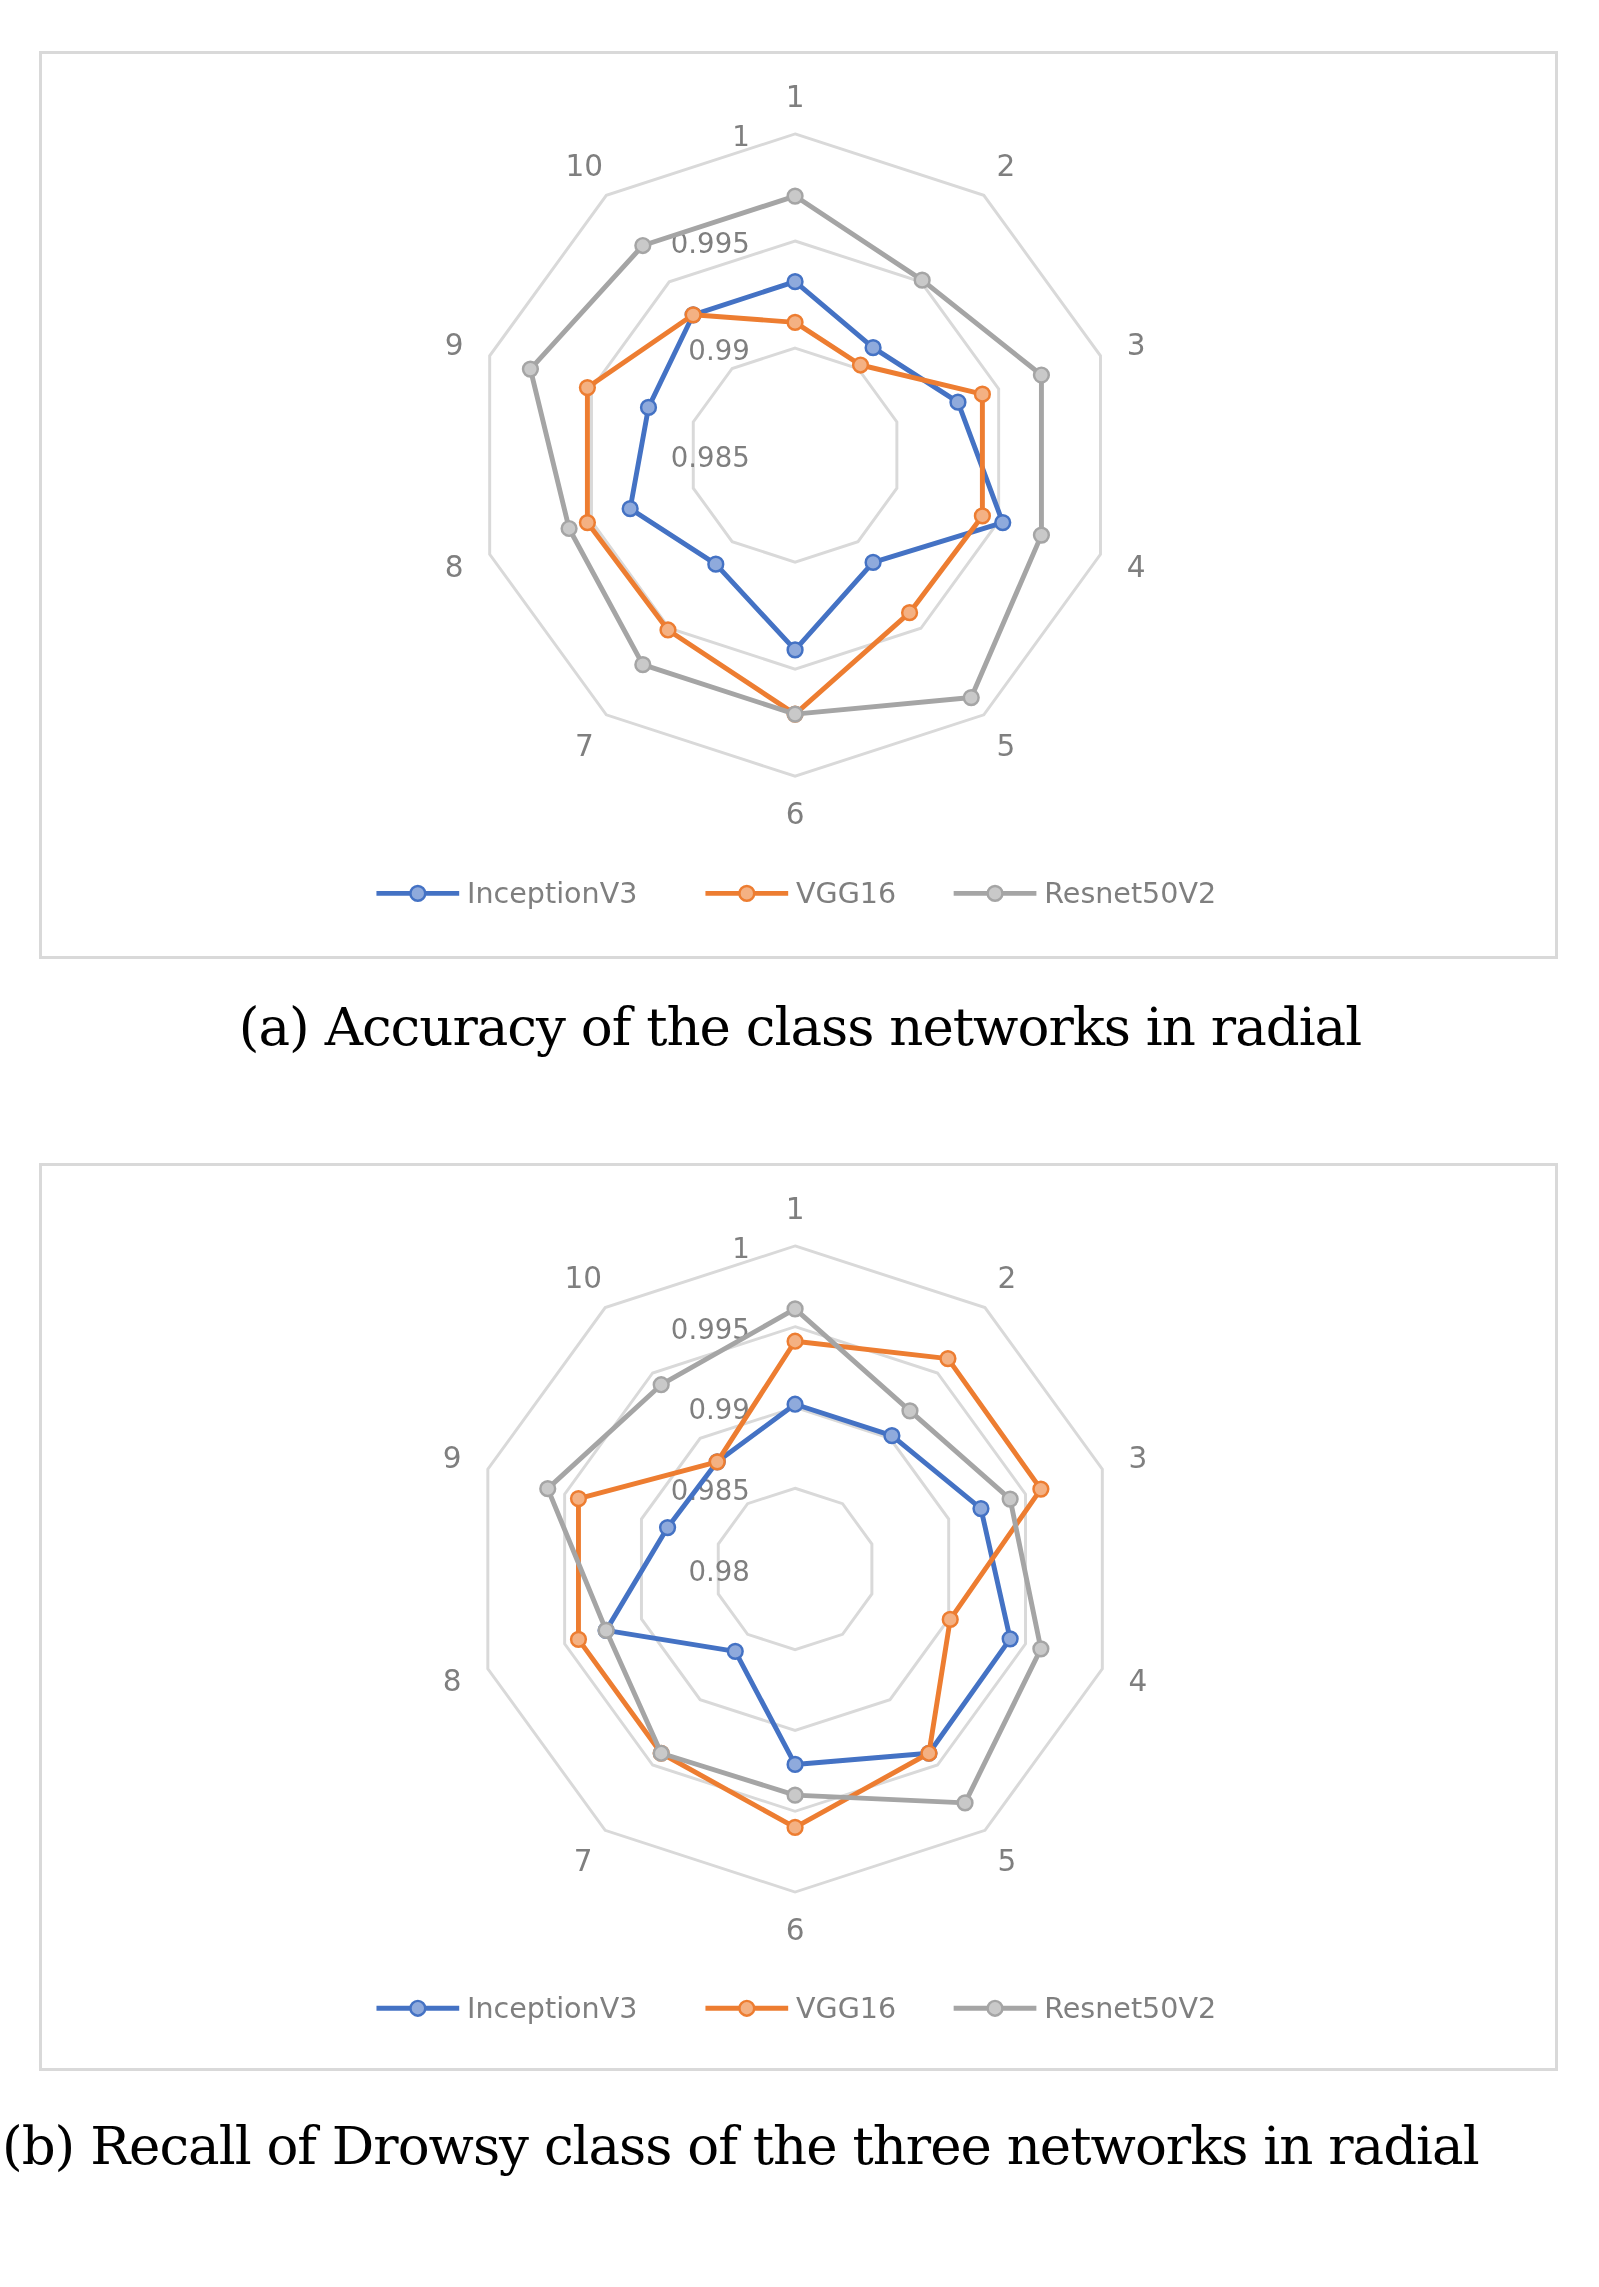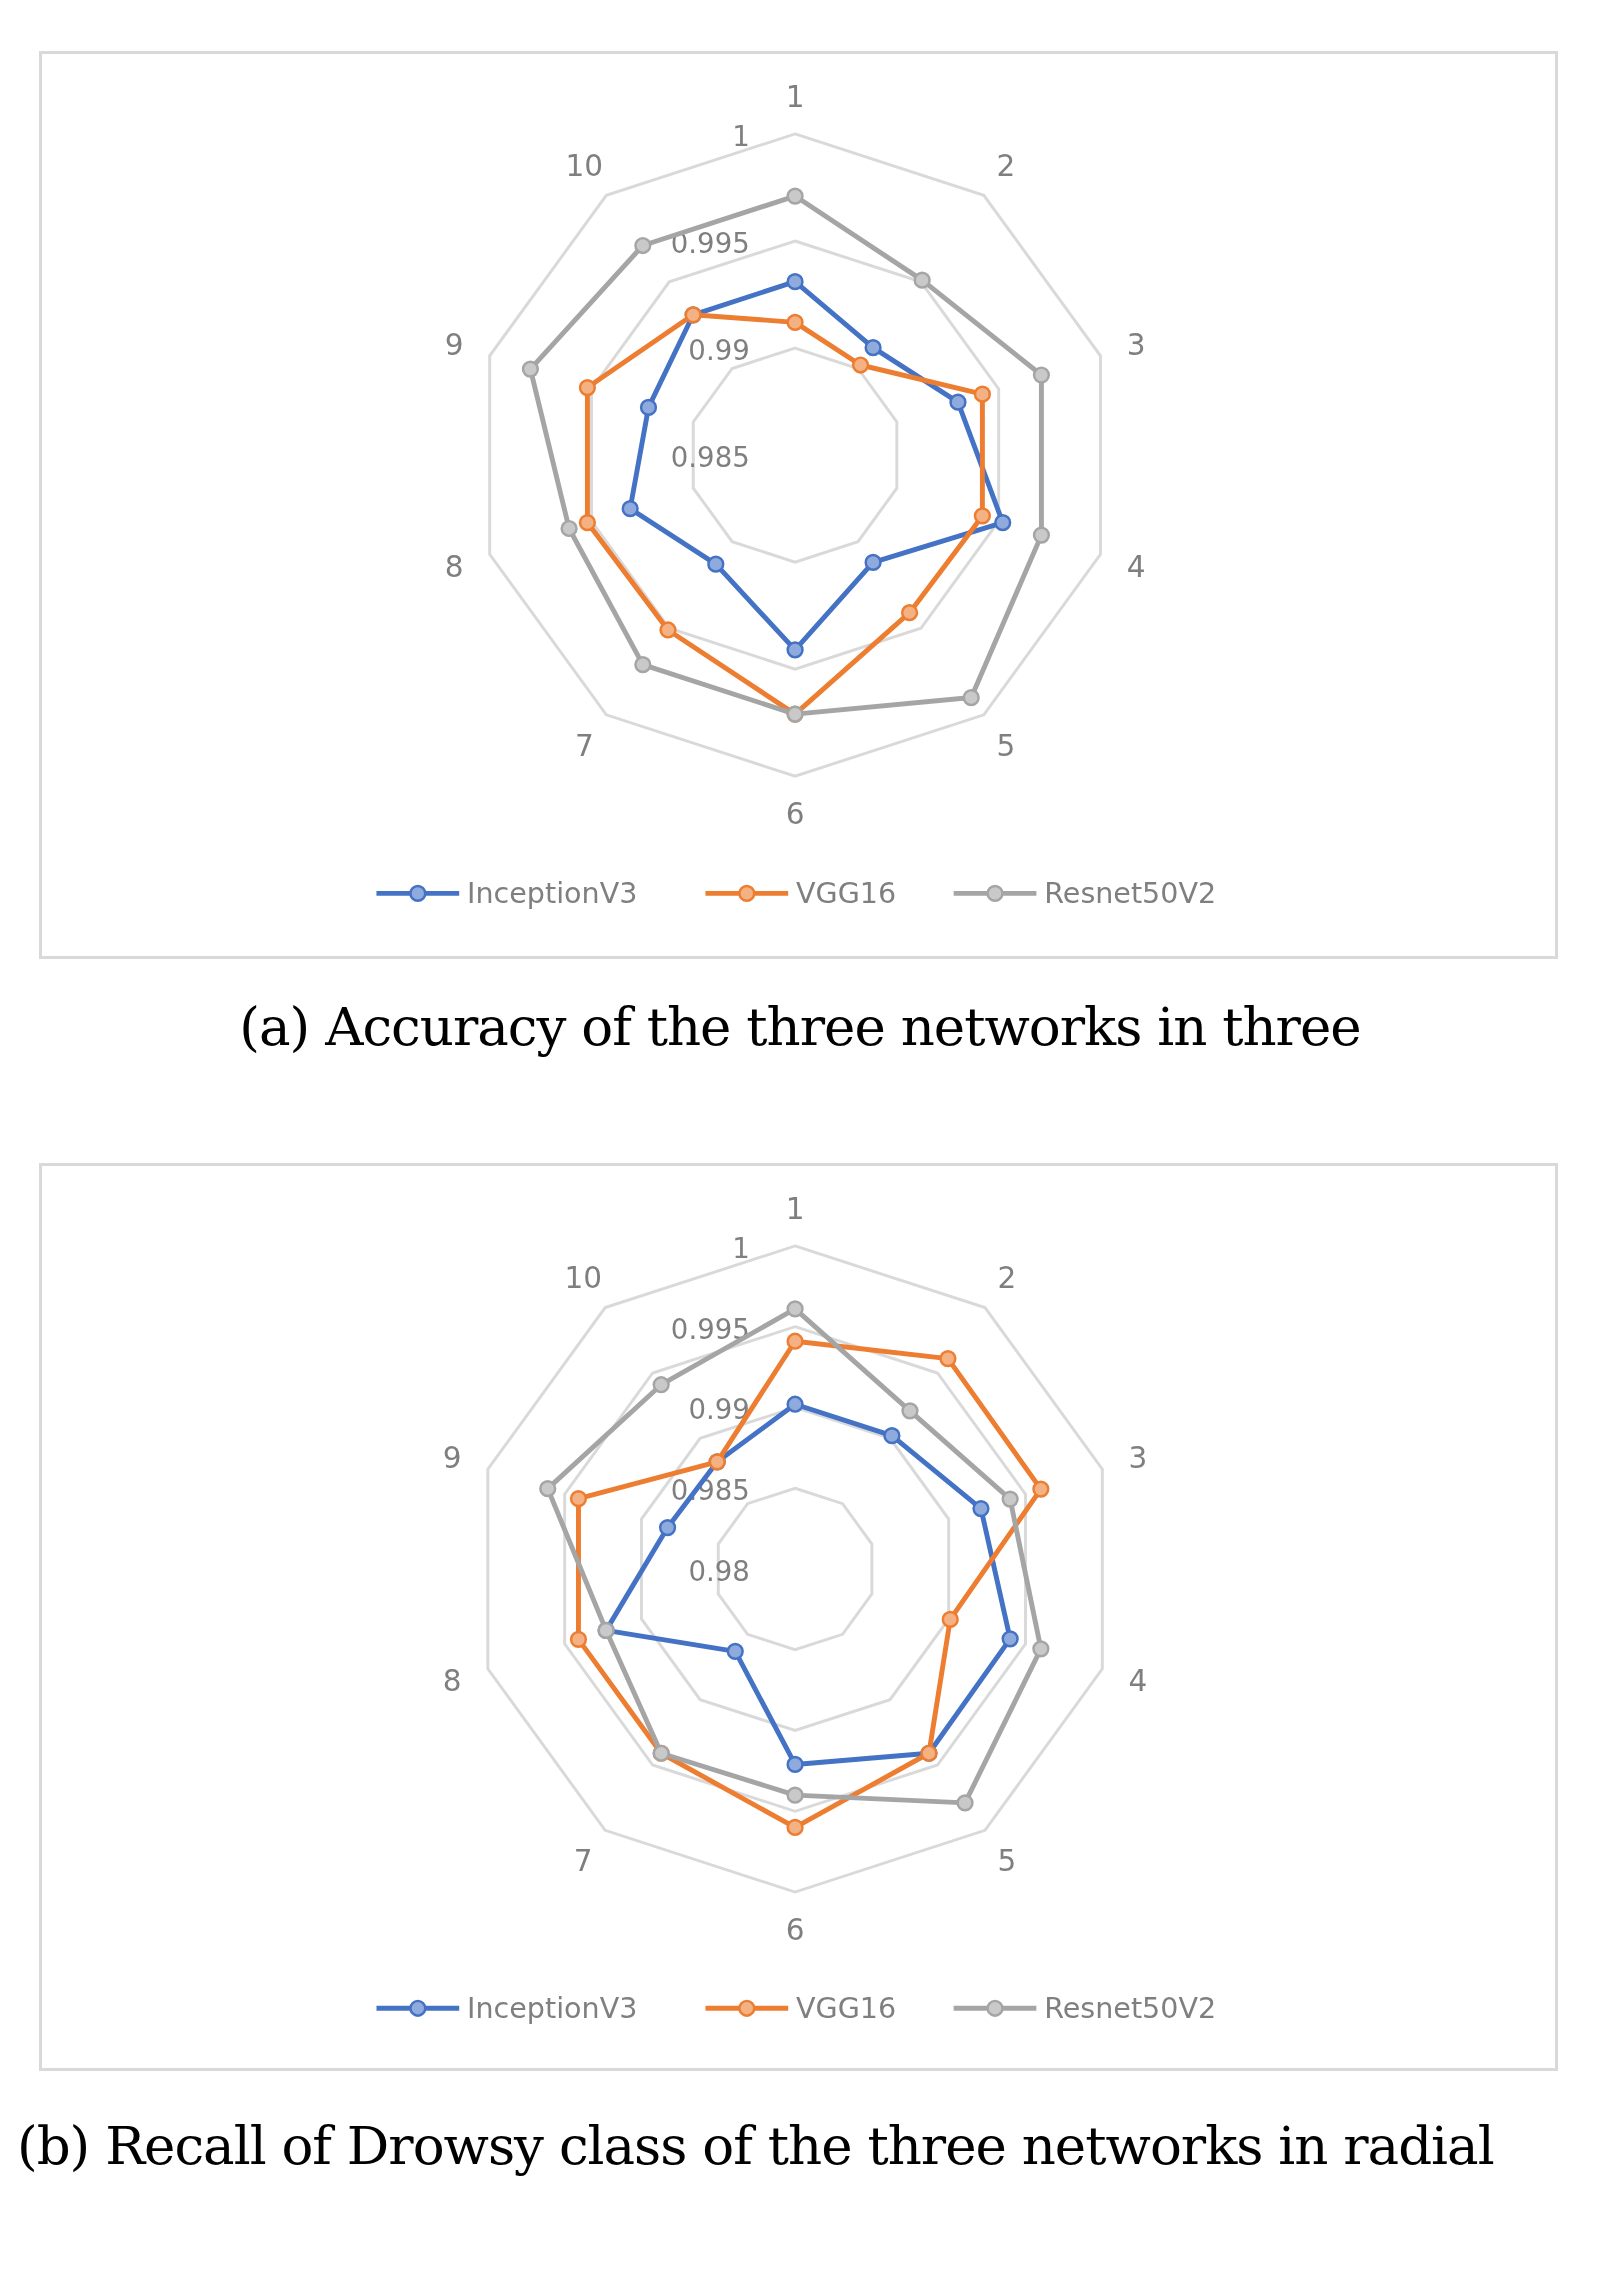--- a/index.html
+++ b/index.html
@@ -15,21 +15,21 @@
     font-family: "DejaVu Sans", sans-serif; fill: #7f7f7f;
   }
   .cat-label { font-size: 30px; }
   .val-label { font-size: 28px; }
   .legend-text { font-size: 29px; }
   .caption {
     position: absolute; font-family: "DejaVu Serif", "Liberation Serif", serif;
     color: #000; font-size: 53px; line-height: 79px;
   }
   #caption-a { top: 987px; left: 0; width: 1600px; text-align: center; letter-spacing: -1px; }
-  #caption-b { top: 2106px; left: 17px; width: 1547px; text-align: justify; text-align-last: left; letter-spacing: -1px; }
+  #caption-b { top: 2106px; left: 2px; width: 1547px; text-align: justify; text-align-last: left; letter-spacing: -1px; }
 </style>
 </head>
 <body>
 
 <div class="frame" id="frame-a"></div>
 <svg class="radar" id="radar-a" width="1600" height="985" viewBox="0 0 1624 1000">
     <g>
       <polygon points="807,353.33333333333337 870.8726640824488,374.086819944589 910.3481414374066,428.4201532779224 910.3481414374066,495.5798467220776 870.8726640824488,549.913180055411 807,570.6666666666666 743.1273359175512,549.913180055411 703.6518585625934,495.5798467220776 703.6518585625934,428.4201532779224 743.1273359175512,374.0868199445891" fill="none" stroke="#d9d9d9" stroke-width="3"></polygon>
       <polygon points="807,244.66666666666669 934.7453281648975,286.1736398891781 1013.6962828748134,394.8403065558448 1013.6962828748134,529.1596934441552 934.7453281648975,637.8263601108218 807,679.3333333333333 679.2546718351025,637.826360110822 600.3037171251866,529.1596934441552 600.3037171251866,394.8403065558448 679.2546718351025,286.17363988917816" fill="none" stroke="#d9d9d9" stroke-width="3"></polygon>
       <polygon points="807,136 998.6179922473463,198.26045983376713 1117.0444243122201,361.26045983376713 1117.0444243122201,562.7395401662328 998.6179922473463,725.7395401662328 807,788 615.3820077526539,725.7395401662329 496.95557568777997,562.7395401662329 496.9555756877799,361.2604598337672 615.3820077526536,198.2604598337672" fill="none" stroke="#d9d9d9" stroke-width="3"></polygon>
@@ -98,21 +98,21 @@
         <circle cx="758" cy="907" r="7.5" fill="#f4b183" stroke="#ed7d31" stroke-width="2.5"></circle>
         <text x="808" y="917" class="legend-text">VGG16</text>
       </g>
       <g>
         <line x1="968" y1="907" x2="1052" y2="907" stroke="#a5a5a5" stroke-width="5"></line>
         <circle cx="1010" cy="907" r="7.5" fill="#c9c9c9" stroke="#a5a5a5" stroke-width="2.5"></circle>
         <text x="1060" y="917" class="legend-text">Resnet50V2</text>
       </g>
     </g>
   </svg>
-<div class="caption" id="caption-a">(a)  Accuracy of the three networks in three</div>
+<div class="caption" id="caption-a">(a)  Accuracy of the class networks in radial</div>
 
 <div class="frame" id="frame-b"></div>
 <svg class="radar" id="radar-b" width="1600" height="2287" viewBox="0 0 1624 2322">
     <g>
       <polygon points="807,1511 855.1983906879827,1526.6606064612542 884.9866343362025,1567.6606064612542 884.9866343362025,1618.3393935387458 855.1983906879829,1659.3393935387458 807,1675 758.8016093120173,1659.3393935387458 729.0133656637975,1618.3393935387458 729.0133656637975,1567.6606064612542 758.8016093120171,1526.6606064612542" fill="none" stroke="#d9d9d9" stroke-width="3"></polygon>
       <polygon points="807,1429 903.3967813759656,1460.3212129225085 962.9732686724052,1542.3212129225087 962.9732686724052,1643.6787870774913 903.3967813759656,1725.6787870774913 807,1757 710.6032186240344,1725.6787870774915 651.0267313275948,1643.6787870774915 651.0267313275948,1542.3212129225087 710.6032186240344,1460.3212129225087" fill="none" stroke="#d9d9d9" stroke-width="3"></polygon>
       <polygon points="807,1347 951.5951720639484,1393.981819383763 1040.9599030086079,1516.981819383763 1040.9599030086079,1669.018180616237 951.5951720639484,1792.018180616237 807,1839 662.4048279360517,1792.018180616237 573.0400969913923,1669.018180616237 573.0400969913921,1516.981819383763 662.4048279360516,1393.981819383763" fill="none" stroke="#d9d9d9" stroke-width="3"></polygon>
       <polygon points="807,1265 999.7935627519312,1327.6424258450172 1118.9465373448104,1491.6424258450172 1118.9465373448104,1694.3575741549828 999.7935627519312,1858.3575741549828 807,1921 614.2064372480688,1858.3575741549828 495.05346265518966,1694.3575741549828 495.0534626551896,1491.6424258450172 614.2064372480687,1327.6424258450172" fill="none" stroke="#d9d9d9" stroke-width="3"></polygon>
     </g>
     <text x="761" y="1605" text-anchor="end" class="val-label">0.98</text>

